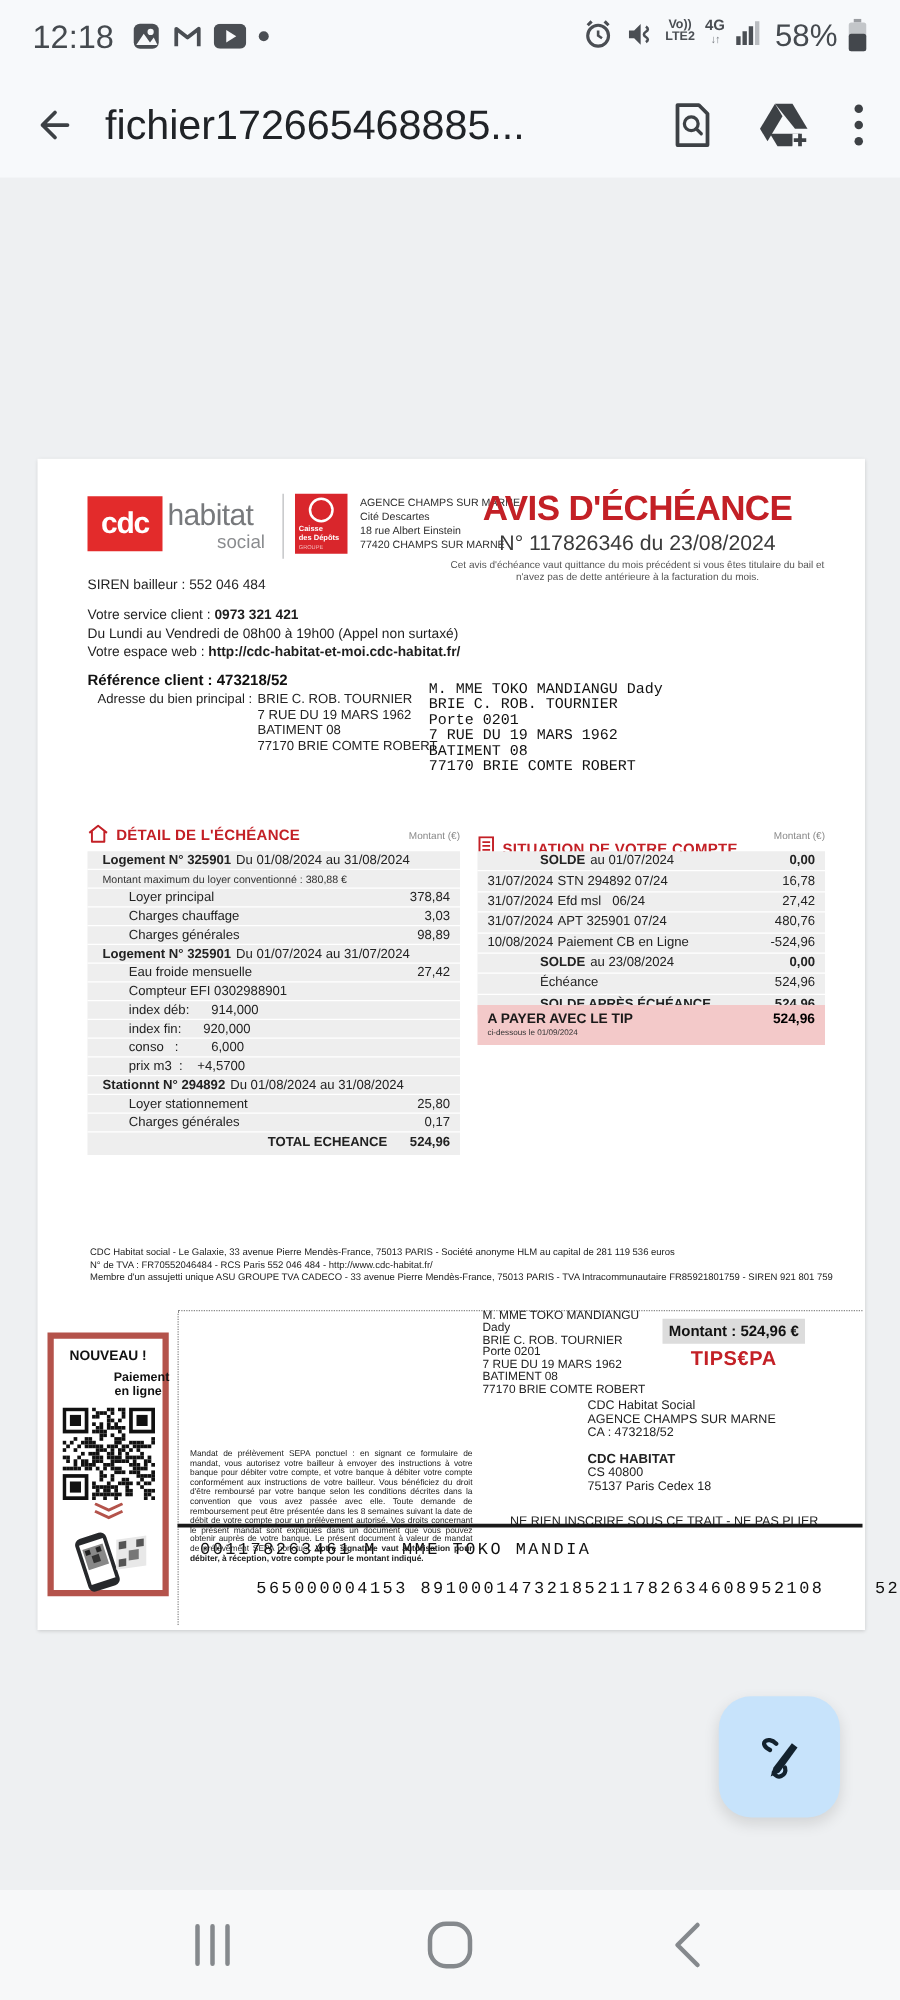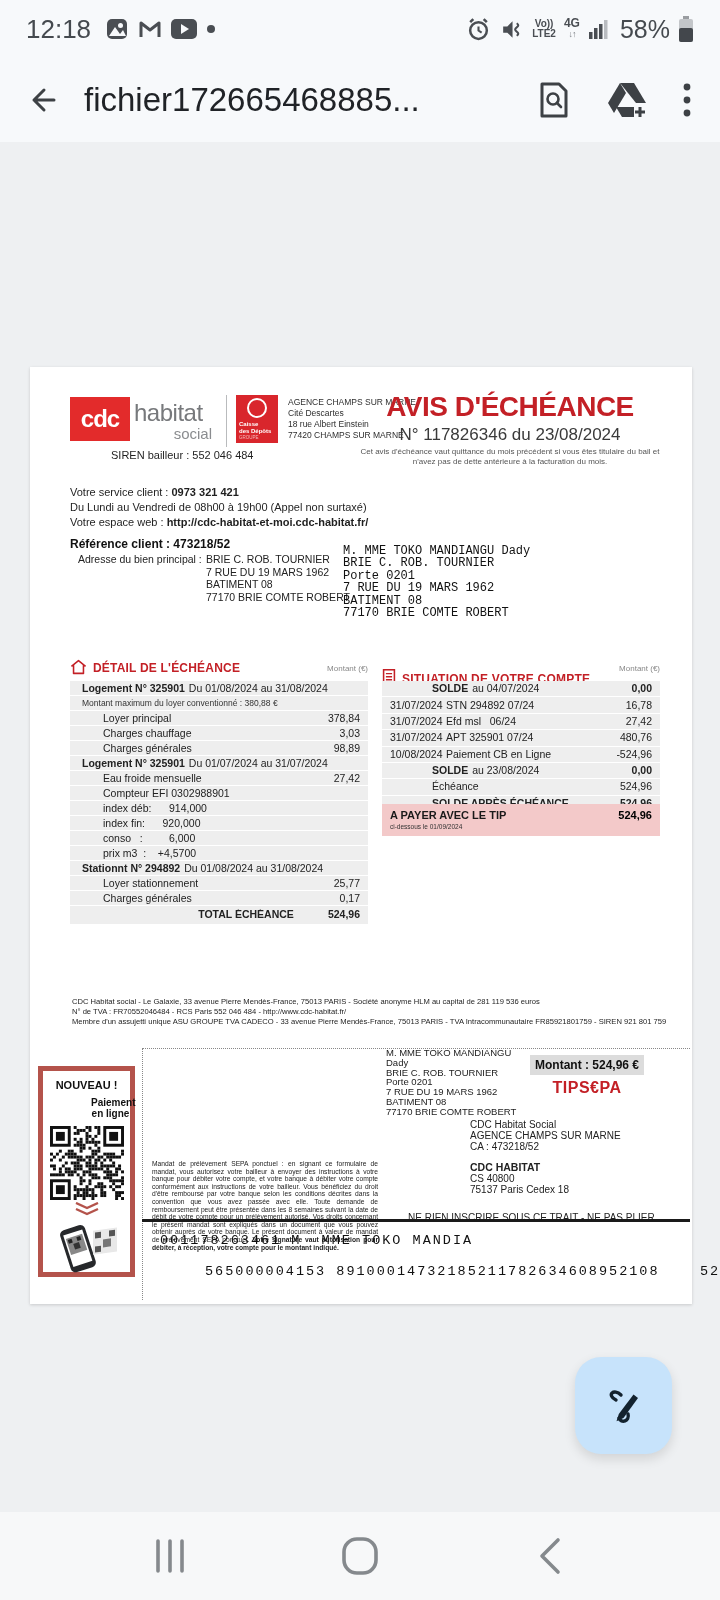--- a/index.html
+++ b/index.html
@@ -6,21 +6,21 @@
   body{width:720px;height:1600px;position:relative;background:#eef0f2;
        font-family:"Liberation Sans",sans-serif;overflow:hidden;}
   .abs{position:absolute;}
   
   .topbar{position:absolute;top:0;left:0;width:720px;height:142px;background:#f7f9fb;}
   .statusrow{position:absolute;top:0;left:0;right:0;height:58px;display:flex;align-items:center;
              padding:16px 26px;box-sizing:border-box;color:#3f4348;}
   .time{font-size:26px;color:#454a4f;margin-right:14px;}
   .sicons{display:flex;align-items:center;gap:9px;}
   .spacer{flex:1;}
-  .ricons{display:flex;align-items:center;gap:8px;}
+  .ricons{display:flex;gap:8px;}
   .voltetxt{font-size:10px;font-weight:bold;line-height:10px;color:#4a4e53;text-align:center;}
   .fourg{font-size:12px;font-weight:bold;line-height:11px;color:#4a4e53;text-align:center;}
   .fourg .arr{font-size:9px;letter-spacing:-1px;color:#7b7f84;}
   .pct{font-size:25px;color:#454a4f;margin-left:2px;}
   .approw{position:absolute;top:58px;left:0;right:0;height:84px;display:flex;align-items:center;
           padding:0 24px;box-sizing:border-box;}
   .apptitle{font-size:33px;color:#202327;margin-left:26px;flex:1;white-space:nowrap;overflow:hidden;}
   .appicons{display:flex;align-items:center;gap:34px;margin-right:4px;}
   
   .paper{position:absolute;left:30px;top:367px;width:662px;height:937px;background:#ffffff;
@@ -40,21 +40,21 @@
   .caissebox .grp{color:#f3b9ba;font-size:4.5px;width:36px;margin:1px 0 3px 0;}
   .agency{position:absolute;left:258px;top:30px;font-size:8.5px;line-height:11px;color:#2e2e2e;}
   .avistitle{position:absolute;left:330px;top:24px;width:300px;text-align:center;
              font-size:28px;font-weight:bold;color:#c32026;letter-spacing:-.5px;}
   .avissub{position:absolute;left:330px;top:58px;width:300px;text-align:center;font-size:17px;color:#3a3a3a;}
   .avisnote{position:absolute;left:328px;top:80px;width:304px;text-align:center;font-size:8px;
             line-height:9.5px;color:#555;}
   
   .line11{font-size:11px;color:#1f1f1f;}
   .b{font-weight:bold;}
-  .siren{left:40px;top:82px;margin-left:41px;}
+  .siren{left:40px;top:95px;}
   .service{left:40px;top:119px;}
   .hours{left:40px;top:134px;}
   .web{left:40px;top:149px;}
   .refclient{left:40px;top:170px;font-size:12px;font-weight:bold;color:#111;text-align:center;}
   .addrlabel{left:48px;top:186px;font-size:10.5px;color:#222;}
   .property{left:176px;top:186px;font-size:10.5px;line-height:12.5px;color:#222;}
   .recipient{left:313px;top:178px;font-family:"Liberation Mono",monospace;font-size:12px;
              line-height:12.4px;color:#111;}
   
   .secttitle{display:flex;align-items:flex-end;}
@@ -64,21 +64,21 @@
   .dtitle{left:40px;top:292px;width:298px;}
   .stitle{left:352px;top:302px;width:278px;}
   .dhdr{left:40px;top:297px;width:298px;text-align:right;}
   .shdr{left:352px;top:297px;width:278px;text-align:right;}
   .dtable{left:40px;top:314px;width:298px;background:#eeeeee;}
   .stable{left:352px;top:314px;width:278px;background:#eeeeee;}
   .trow{display:flex;align-items:baseline;padding:1.5px 8px 1.5px 12px;border-bottom:1px solid #fff;
         font-size:10.5px;line-height:11px;color:#222;}
   .trow:last-child{border-bottom:none;}
   .trow .lab{flex:1;white-space:pre;overflow:hidden;}
-  .trow .val{margin-left:24px;white-space:pre;}
+  .trow .val{margin-left:8px;white-space:pre;}
   .trow.sec .bp{font-weight:bold;}
   .trow.sec .rp{margin-left:4px;}
   .trow.note{font-size:8.5px;color:#333;}
   .trow.item .lab{padding-left:21px;}
   .trow.total{font-weight:bold;padding-top:3px;padding-bottom:4px;}
   .trow.total .lab{text-align:right;padding-right:10px;}
   .srow{display:flex;align-items:baseline;padding:2.2px 8px 2.2px 8px;border-bottom:1px solid #fff;
         font-size:10.5px;line-height:11px;color:#222;}
   .srow .date{width:56px;}
   .srow .lab{flex:1;white-space:pre;}
@@ -309,21 +309,21 @@
         <span class="lab">conso   :         6,000</span>
       </div>
       <div class="trow item">
         <span class="lab">prix m3  :    +4,5700</span>
       </div>
       <div class="trow sec">
         <span class="lab"><span class="bp">Stationnt N° 294892</span><span class="rp">Du 01/08/2024 au 31/08/2024</span></span>
       </div>
       <div class="trow item">
         <span class="lab">Loyer stationnement</span>
-        <span class="val">25,77</span>
+        <span class="val">25,80</span>
       </div>
       <div class="trow item">
         <span class="lab">Charges générales</span>
         <span class="val">0,17</span>
       </div>
       <div class="trow total">
         <span class="lab">TOTAL ÉCHÉANCE</span>
         <span class="val">524,96</span>
       </div>
     </div>
@@ -331,21 +331,21 @@
   <div class="abs stitle secttitle">
     <svg width="14" height="17" viewBox="0 0 18 22">
         <rect x="2" y="1" width="14" height="20" fill="none" stroke="#c32026" stroke-width="2"></rect>
         <path d="M5 6 h8 M5 10 h8 M5 14 h8" stroke="#c32026" stroke-width="1.8"></path>
       </svg>
     <span class="t">SITUATION DE VOTRE COMPTE</span>
   </div>
   <div class="abs shdr montanthdr">Montant (€)</div>
   <div class="abs stable" id="stable">
       <div class="srow solde">
-        <span class="lab"><span class="bp">SOLDE</span><span class="rp">au 04/07/2024</span></span>
+        <span class="lab"><span class="bp">SOLDE</span><span class="rp">au 01/07/2024</span></span>
         <span class="val">0,00</span>
       </div>
       <div class="srow op">
         <span class="date">31/07/2024</span>
         <span class="lab">STN 294892 07/24</span>
         <span class="val">16,78</span>
       </div>
       <div class="srow op">
         <span class="date">31/07/2024</span>
         <span class="lab">Efd msl   06/24</span>

